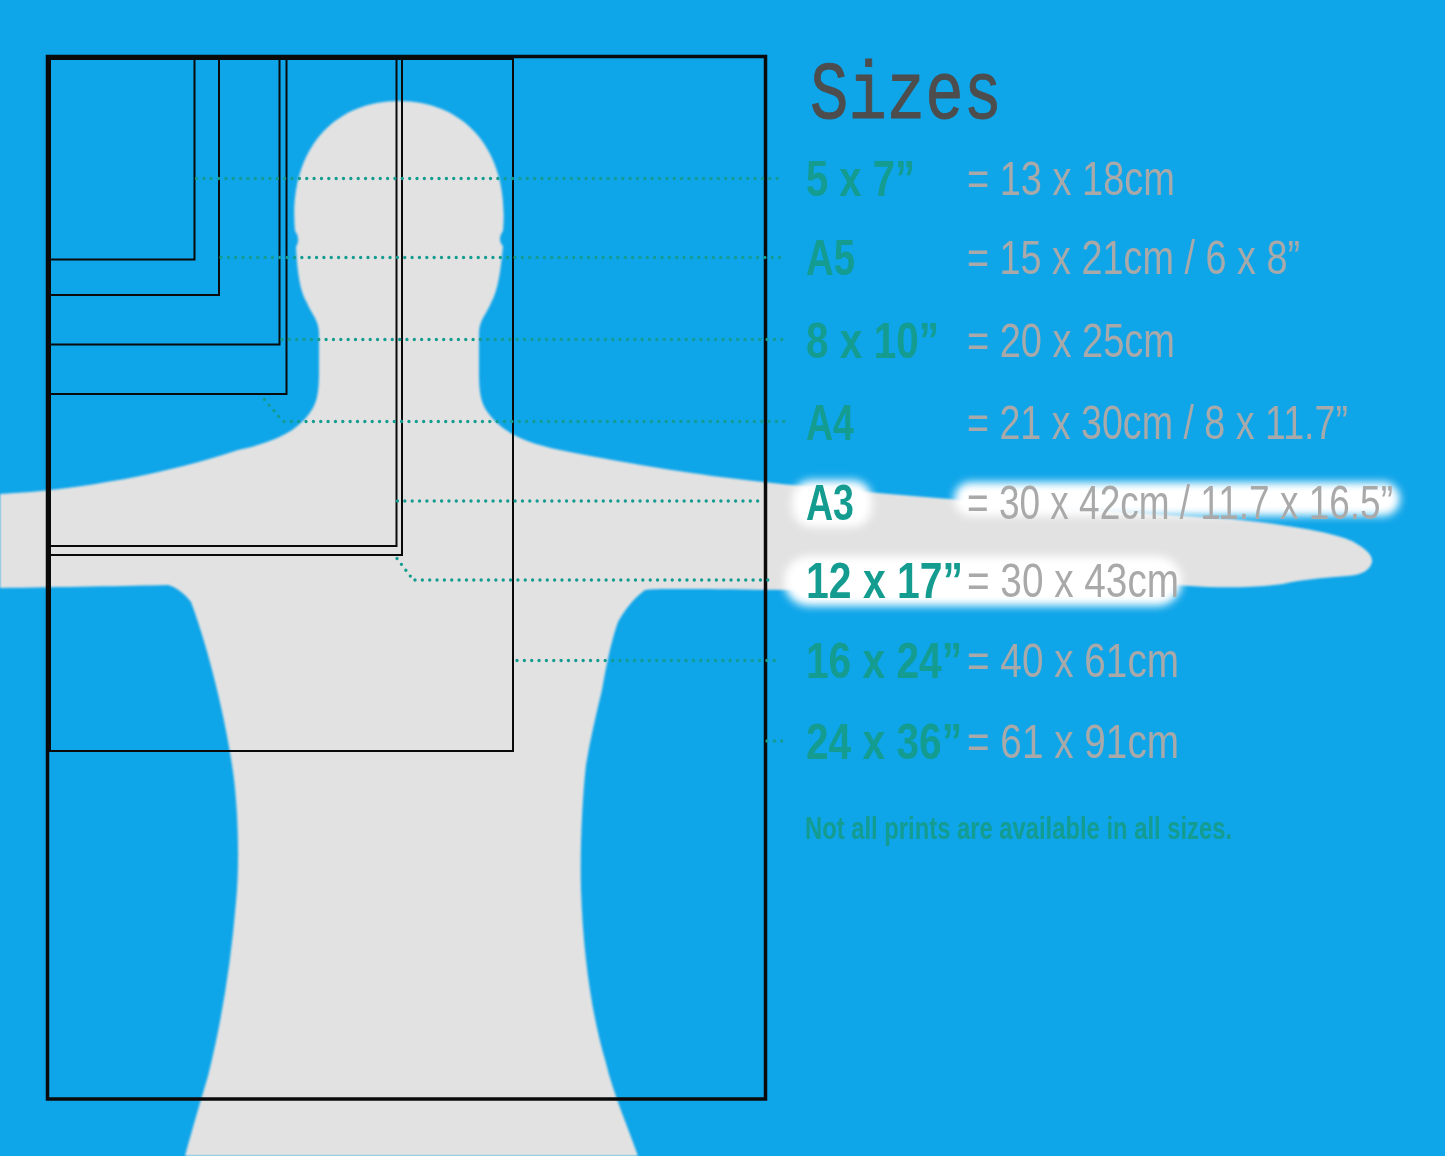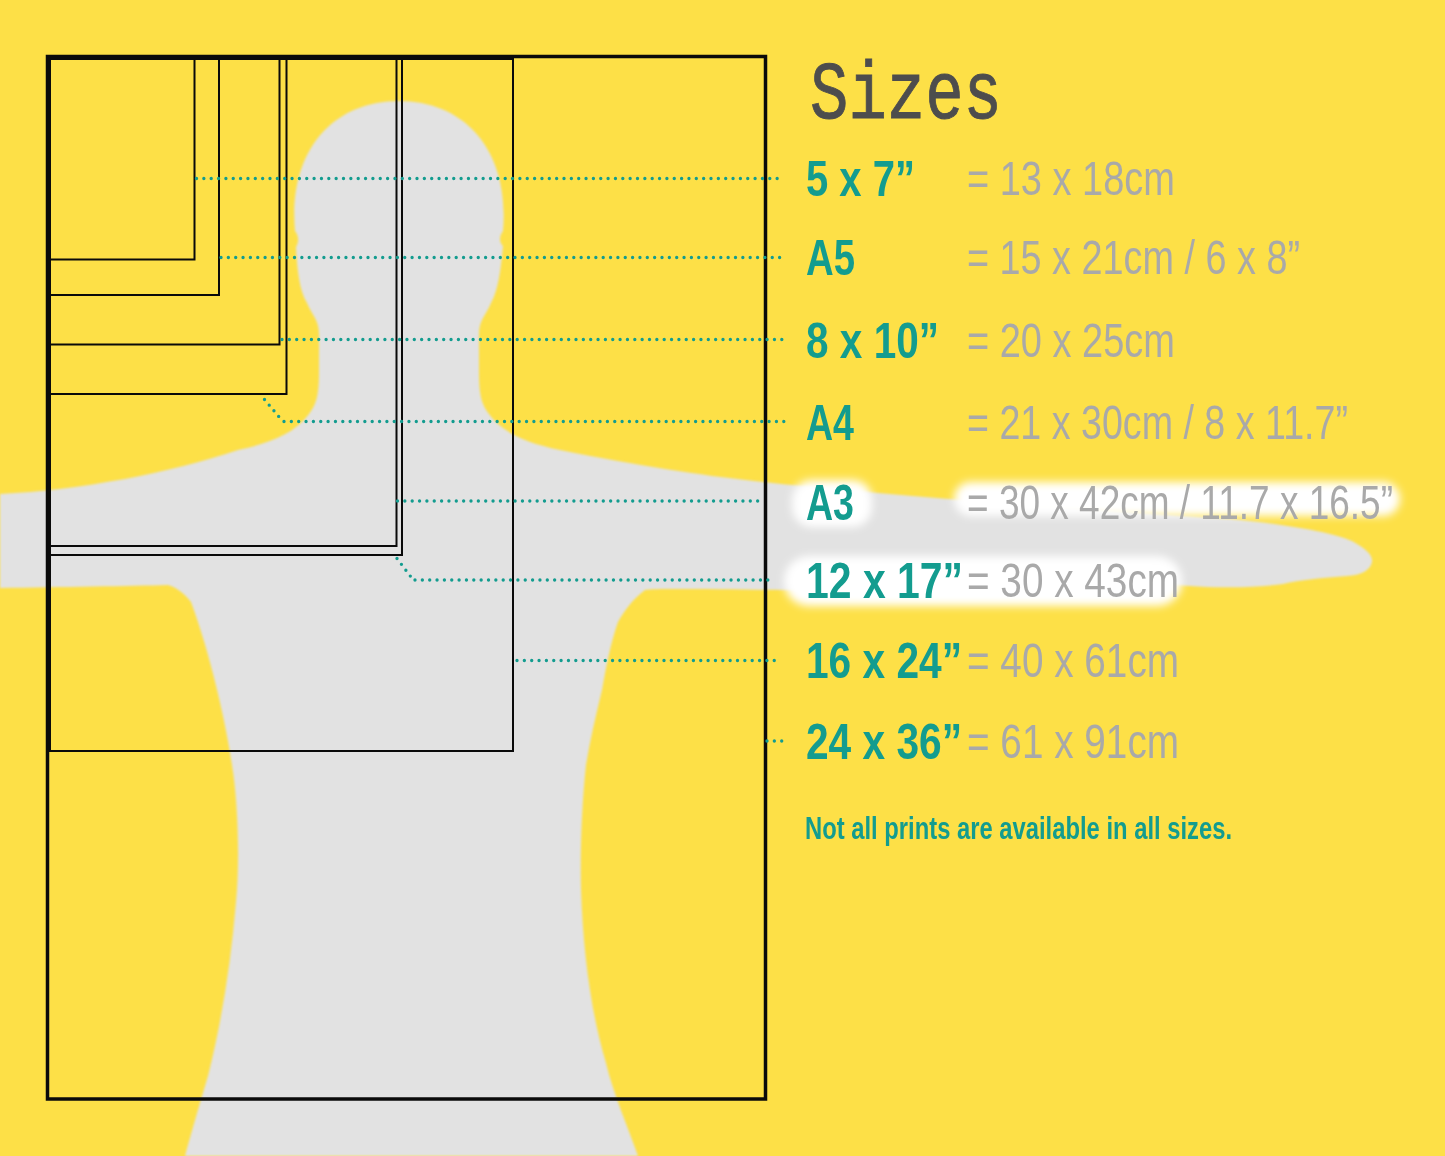--- a/index.html
+++ b/index.html
@@ -1,16 +1,16 @@
 <!DOCTYPE html>
 <html><head>
 <meta charset="utf-8">
 <style>
   html,body{margin:0;padding:0;background:#ffffff;}
-  #canvas{position:relative;width:1445px;height:1156px;overflow:hidden;background:#fde047;
+  #canvas{position:relative;width:1445px;height:1156px;overflow:hidden;background:#0ea5e9;
           font-family:"Liberation Sans", sans-serif;}
 </style>
 </head>
 <body>
 <div id="canvas">
 <svg width="1445" height="1156" viewBox="0 0 1445 1156" xmlns="http://www.w3.org/2000/svg">
   <defs>
     <filter id="soft" x="-20%" y="-20%" width="140%" height="140%">
       <feGaussianBlur stdDeviation="1.1"></feGaussianBlur>
     </filter>

